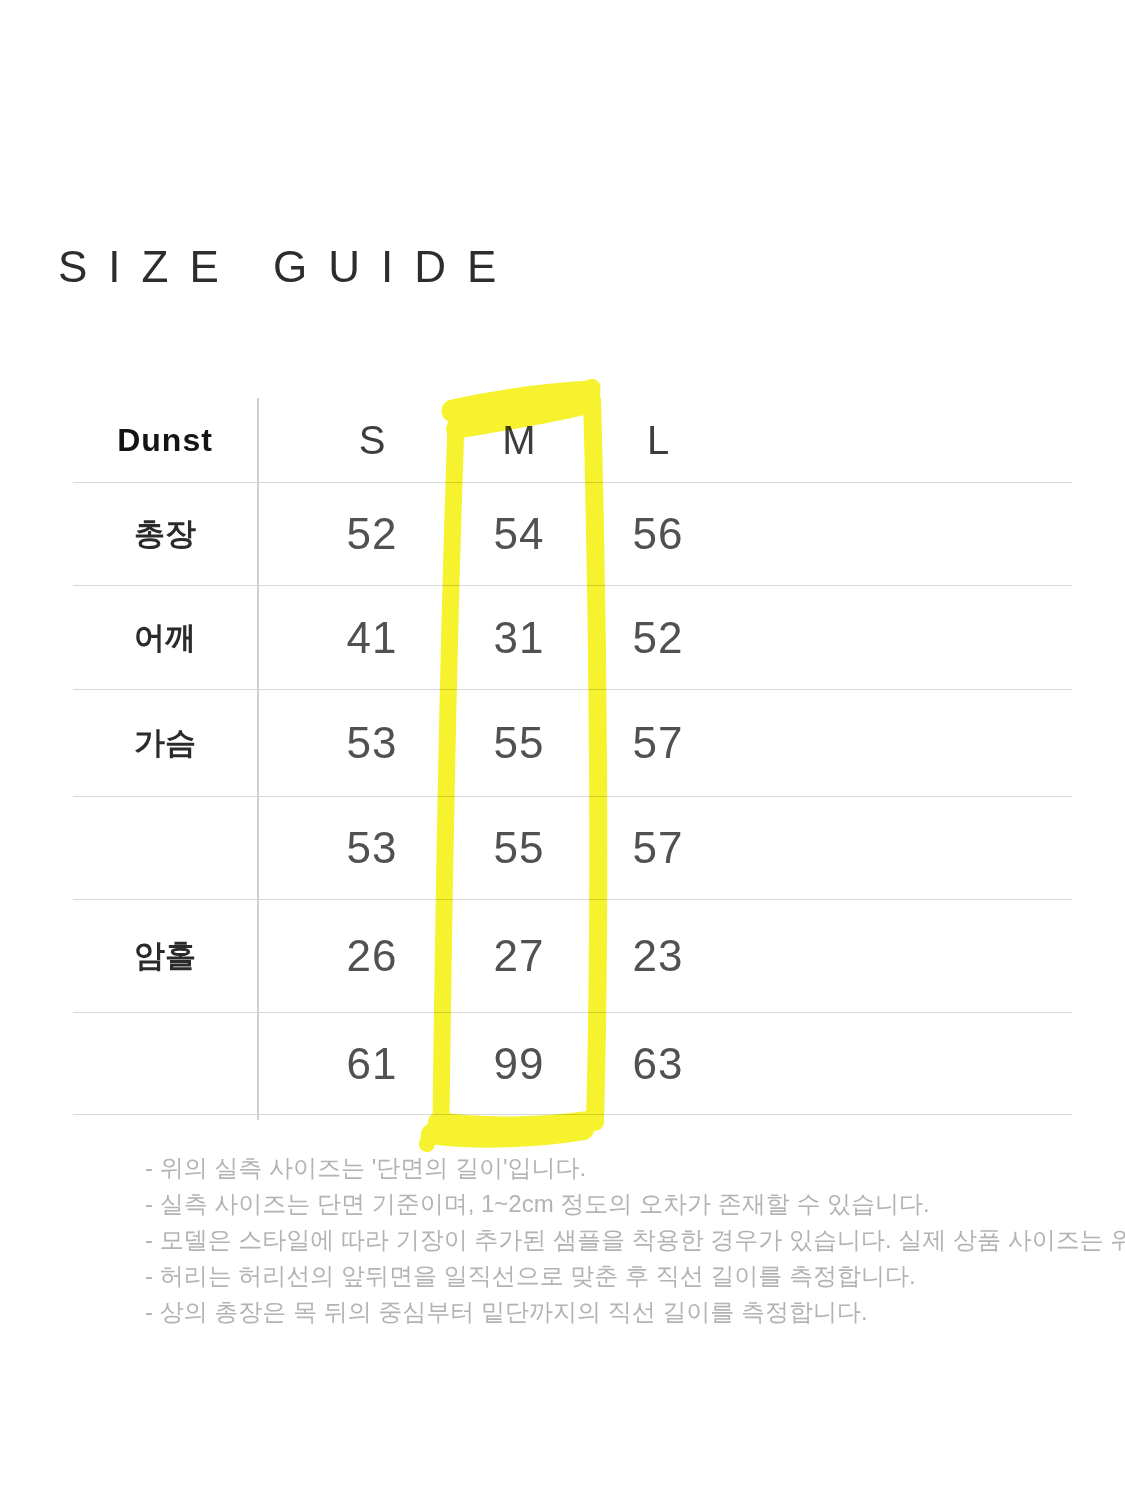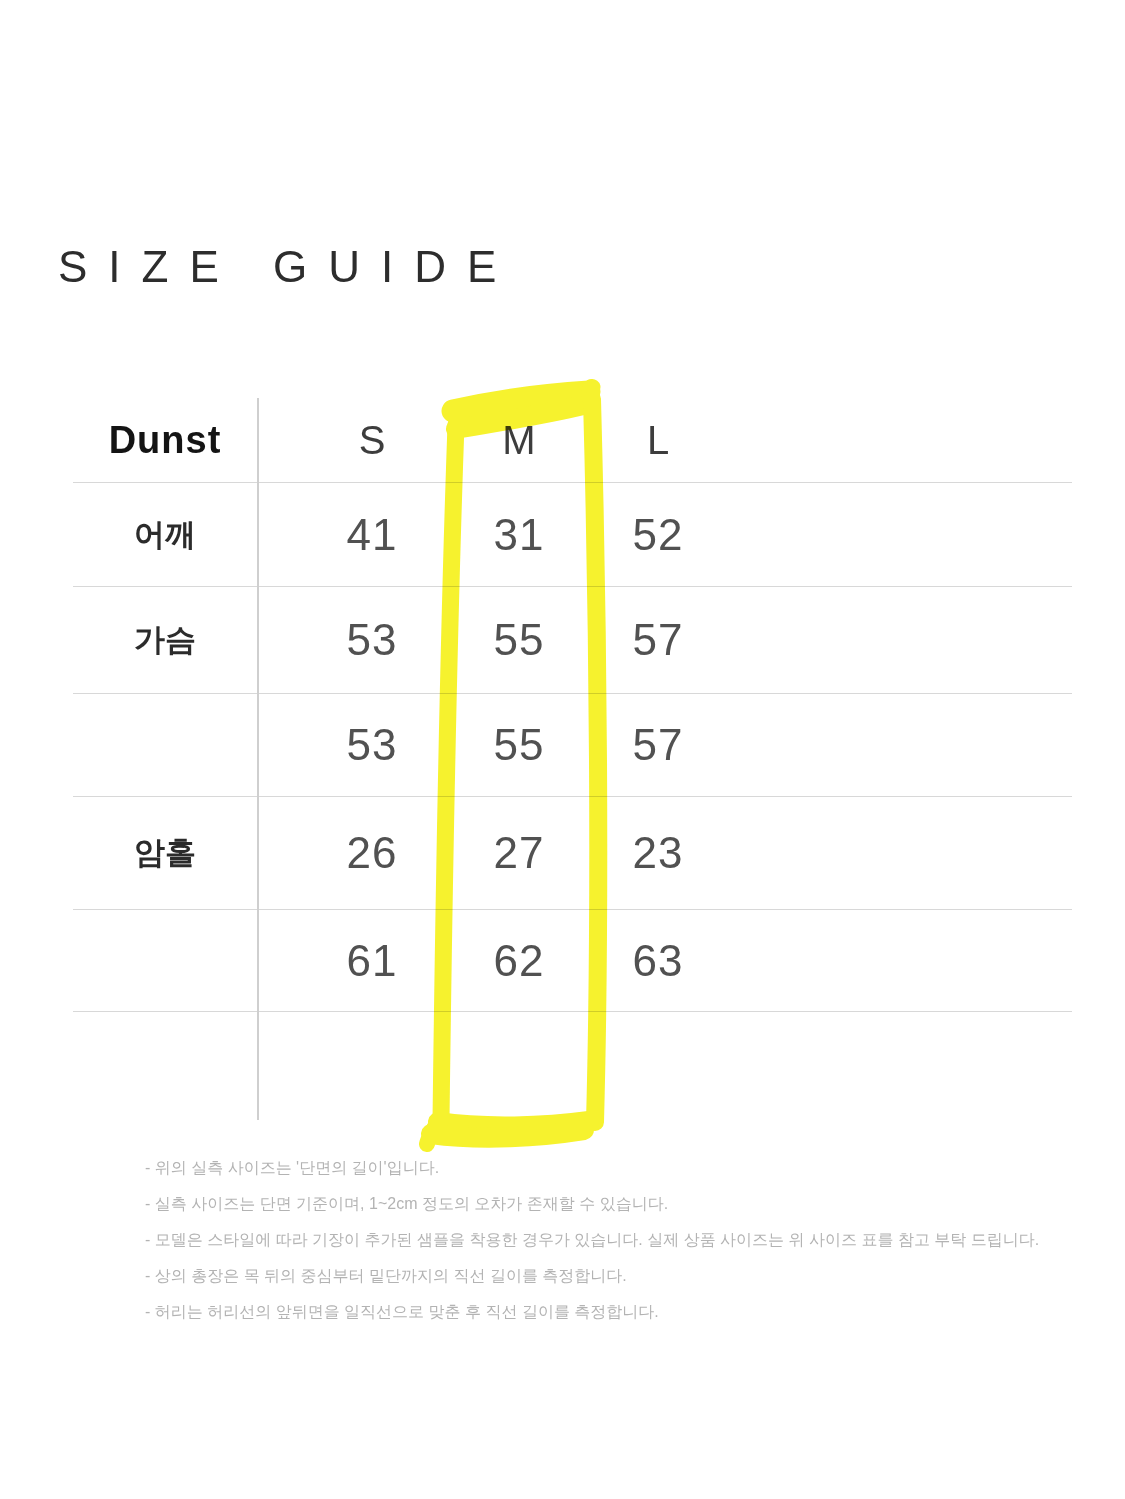--- a/index.html
+++ b/index.html
@@ -13,60 +13,66 @@
   }
   .table{position:absolute;left:73px;top:398px;width:999px;height:717px;}
   .table *{box-sizing:border-box;}
   .hrow{position:relative;height:85px;border-bottom:1.5px solid #d8d8d8;}
   .drow{position:relative;border-bottom:1.5px solid #d8d8d8;}
   .r1{height:103px}.r2{height:104px}.r3{height:107px}
   .r4{height:103px}.r5{height:113px}.r6{height:102px}
   .vline{position:absolute;left:184px;top:0;width:2px;height:722px;background:#cfcfcf;}
   .brand{
     position:absolute;left:0;top:50%;transform:translateY(-50%);
-    width:184px;text-align:center;font-weight:700;font-size:38px;color:#141414;letter-spacing:1px;
+    width:184px;text-align:center;font-weight:700;font-size:32px;color:#141414;letter-spacing:1px;
   }
   .hcol{
     position:absolute;top:50%;transform:translate(-50%,-50%);
     font-size:40px;font-weight:400;color:#3d3d3d;
   }
   .rlabel{
     position:absolute;left:0;top:50%;transform:translateY(-50%);
     width:184px;text-align:center;font-size:31px;font-weight:700;color:#2b2b2b;
   }
   .val{
     position:absolute;top:50%;transform:translate(-50%,-50%);
     font-size:44px;color:#515151;letter-spacing:1px;
   }
   .c1{left:299px}.c2{left:446px}.c3{left:585px}
   .highlight{
     position:absolute;left:0;top:0;width:1125px;height:1499px;
     mix-blend-mode:multiply;pointer-events:none;
   }
   .notes{position:absolute;left:145px;top:1150px;width:975px;}
   .note{
-    margin:0;font-size:16px;line-height:36px;color:#b3b3b3;
+    margin:0;font-size:24px;line-height:36px;color:#b3b3b3;
     white-space:nowrap;font-weight:400;
   }
 </style>
 </head>
 <body>
 
 <div class="page">
 
   <h1 class="title">SIZE GUIDE</h1>
 
   <div class="table">
     <div class="hrow">
       <span class="brand">Dunst</span>
       <span class="hcol c1">S</span>
       <span class="hcol c2">M</span>
       <span class="hcol c3">L</span>
     </div>
 
+    <div class="drow r1">
+      <span class="rlabel">총장</span>
+      <span class="val c1">52</span>
+      <span class="val c2">54</span>
+      <span class="val c3">56</span>
+    </div>
 
     <div class="drow r2">
       <span class="rlabel">어깨</span>
       <span class="val c1">41</span>
       <span class="val c2">31</span>
       <span class="val c3">52</span>
     </div>
 
     <div class="drow r3">
       <span class="rlabel">가슴</span>
@@ -83,21 +89,21 @@
 
     <div class="drow r5">
       <span class="rlabel">암홀</span>
       <span class="val c1">26</span>
       <span class="val c2">27</span>
       <span class="val c3">23</span>
     </div>
 
     <div class="drow r6">
       <span class="val c1">61</span>
-      <span class="val c2">62</span>
+      <span class="val c2">99</span>
       <span class="val c3">63</span>
     </div>
 
     <div class="vline"></div>
   </div>
 
   <svg class="highlight" viewBox="0 0 1125 1499" xmlns="http://www.w3.org/2000/svg">
     <g fill="none" stroke-linecap="round" stroke-linejoin="round" opacity="0.82" stroke="#f4ef00">
 
       <path stroke-width="23" d="M 453 411 C 505 399, 558 394, 589 392"></path>
@@ -113,17 +119,17 @@
       <path stroke-width="20" d="M 431 1134 C 482 1141, 540 1137, 584 1130"></path>
 
       <path stroke-width="16" d="M 441 1117 C 434 1128, 428 1139, 427 1144"></path>
     </g>
   </svg>
 
   <div class="notes">
     <p class="note">- 위의 실측 사이즈는 '단면의 길이'입니다.</p>
     <p class="note">- 실측 사이즈는 단면 기준이며, 1~2cm 정도의 오차가 존재할 수 있습니다.</p>
     <p class="note">- 모델은 스타일에 따라 기장이 추가된 샘플을 착용한 경우가 있습니다. 실제 상품 사이즈는 위 사이즈 표를 참고 부탁 드립니다.</p>
+    <p class="note">- 허리는 허리선의 앞뒤면을 일직선으로 맞춘 후 직선 길이를 측정합니다.</p>
     <p class="note">- 상의 총장은 목 뒤의 중심부터 밑단까지의 직선 길이를 측정합니다.</p>
-    <p class="note">- 허리는 허리선의 앞뒤면을 일직선으로 맞춘 후 직선 길이를 측정합니다.</p>
   </div>
 
 </div>
 
 </body></html>

